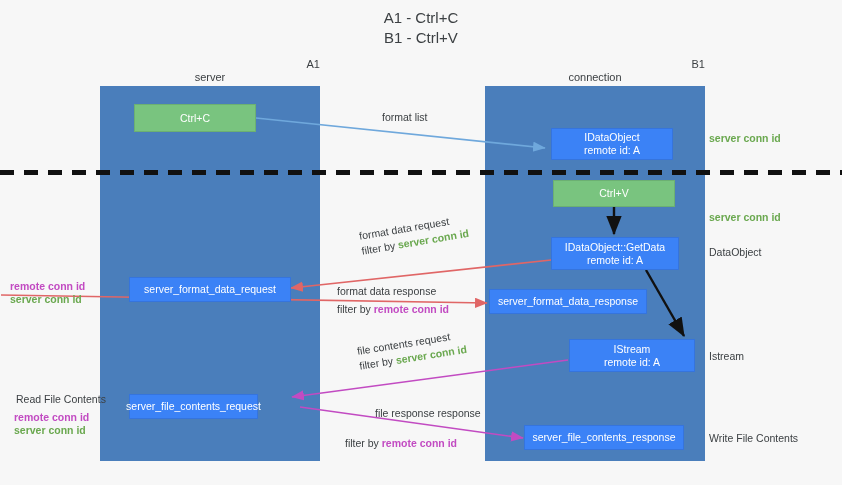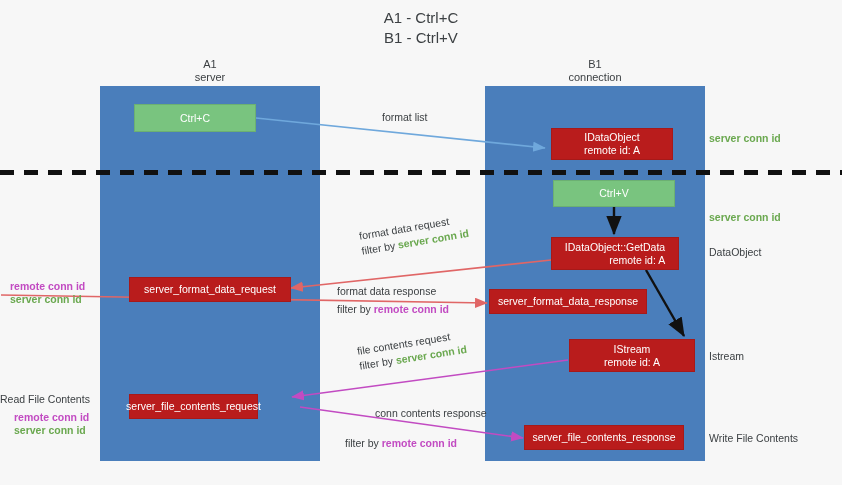--- a/index.html
+++ b/index.html
@@ -20,40 +20,40 @@
     text-align:center;
     font-size:15px;line-height:20px;
     color:#3c4043;
     white-space:pre;
   }
 
   
   .lane-head{
     text-align:center;font-size:11px;line-height:13px;color:#3c4043;
   }
-  .lane-head .big{display:block;}
+  .lane-head .big{display:block;text-align:right;}
   .lane-head .sub{display:block;}
 
   
   .lane{
     background:#4a7ebb;
   }
 
   
   .box{
     display:flex;align-items:center;justify-content:center;
     text-align:center;
     color:#ffffff;
     font-size:10.5px;line-height:13px;
     border:1px solid rgba(0,0,0,0.10);
     box-sizing:border-box;
     white-space:pre-line;
   }
   .box.green{background:#79c47f;}
-  .box.orange{background:#b91c1c;}
+  .box.orange{background:#3b82f6;}
 
   
   #dashline{
     left:0;top:170px;width:842px;height:5px;
     background-image:repeating-linear-gradient(to right,#111 0 14px,transparent 14px 24px);
   }
 
   
   .lbl{font-size:10.5px;line-height:14px;color:#3c4043;white-space:pre-line;}
   .lbl.green{color:#6aa84f;font-weight:bold;}
@@ -120,21 +120,21 @@
 
   <div class="abs" id="dashline"></div>
 
   <div class="abs box green" style="left:134px;top:104px;width:122px;height:28px;text-align:right;">Ctrl+C</div>
 
   <div class="abs box orange" style="left:551px;top:128px;width:122px;height:32px;">IDataObject
 remote id: A</div>
 
   <div class="abs box green" style="left:553px;top:180px;width:122px;height:27px;">Ctrl+V</div>
 
-  <div class="abs box orange" style="left:551px;top:237px;width:128px;height:33px;text-align:right;">IDataObject::GetData
+  <div class="abs box orange" style="left:551px;top:237px;width:128px;height:33px;">IDataObject::GetData
 remote id: A</div>
 
   <div class="abs box orange" style="left:129px;top:277px;width:162px;height:25px;">server_format_data_request</div>
 
   <div class="abs box orange" style="left:489px;top:289px;width:158px;height:25px;">server_format_data_response</div>
 
   <div class="abs box orange" style="left:569px;top:339px;width:126px;height:33px;">IStream
 remote id: A</div>
 
   <div class="abs box orange" style="left:129px;top:394px;width:129px;height:25px;">server_file_contents_request</div>
@@ -147,21 +147,21 @@
 
   <div class="abs lbl" style="left:709px;top:245px;">DataObject</div>
 
   <div class="abs lbl" style="left:709px;top:349px;">Istream</div>
 
   <div class="abs lbl" style="left:709px;top:431px;">Write File Contents</div>
 
   <div class="abs lbl magenta" style="left:10px;top:279px;">remote conn id</div>
   <div class="abs lbl green" style="left:10px;top:292px;">server conn id</div>
 
-  <div class="abs lbl" style="left:0;top:392px;">Read File Contents</div>
+  <div class="abs lbl" style="left:16px;top:392px;">Read File Contents</div>
   <div class="abs lbl magenta" style="left:14px;top:410px;">remote conn id</div>
   <div class="abs lbl green" style="left:14px;top:423px;">server conn id</div>
 
   <div class="abs mid-lbl" style="left:374px;top:110px;margin-left:8px;">format list</div>
 
   <div class="abs rot-a" style="left:358px;top:229px;">
     <div class="mid-lbl">format data request</div>
     <div class="mid-lbl"><span>filter by </span><span class="green-t">server conn id</span></div>
   </div>
 
@@ -169,17 +169,17 @@
     <div class="mid-lbl">format data response</div>
     <div class="mid-lbl" style="margin-top:3px;"><span>filter by </span><span class="magenta-t">remote conn id</span></div>
   </div>
 
   <div class="abs rot-b" style="left:356px;top:344px;">
     <div class="mid-lbl">file contents request</div>
     <div class="mid-lbl"><span>filter by </span><span class="green-t">server conn id</span></div>
   </div>
 
   <div class="abs" style="left:345px;top:406px;">
-    <div class="mid-lbl" style="margin-left:30px;">conn contents response</div>
+    <div class="mid-lbl" style="margin-left:30px;">file response response</div>
     <div class="mid-lbl" style="margin-top:15px;"><span>filter by </span><span class="magenta-t">remote conn id</span></div>
   </div>
 
 </div>
 
 </body></html>

